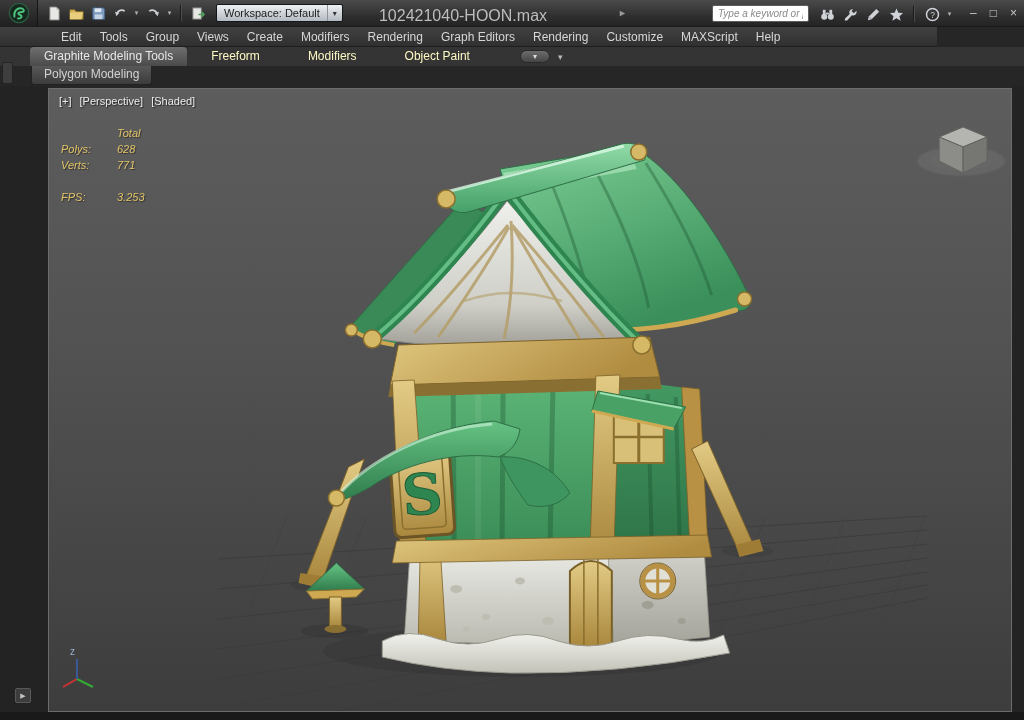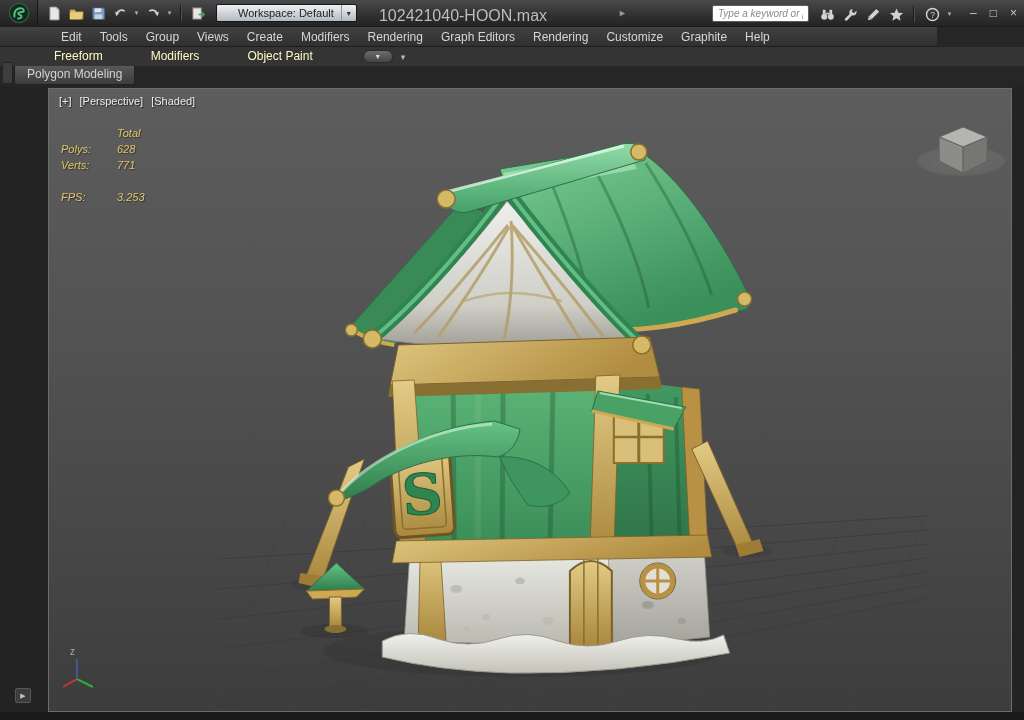--- a/index.html
+++ b/index.html
@@ -12,21 +12,21 @@
     display:flex;align-items:center;}
   .logo{width:38px;height:27px;display:flex;align-items:center;justify-content:center;
     background:linear-gradient(#3a3a3a,#1f1f1f);border-right:1px solid #161616;}
   .qat{display:flex;align-items:center;gap:2px;padding-left:6px;}
   .tbtn{background:transparent;border:0;width:20px;height:20px;display:flex;align-items:center;justify-content:center;cursor:default;}
   .tbtn svg{width:15px;height:15px;}
   .mini-arrow{font-size:7px;color:#aeb2b6;width:9px;text-align:center;}
   .sep{width:2px;height:16px;border-left:1px solid #1b1b1b;border-right:1px solid #4e4e4e;margin:0 4px;}
   .combo{display:flex;align-items:stretch;height:18px;background:linear-gradient(#eef0f2,#b4bac2);
     border:1px solid #14171a;border-radius:2px;color:#1c1c1c;font-size:11px;margin-left:6px;}
-  .combo-label{padding:2px 7px 0 21px;white-space:nowrap;}
+  .combo-label{padding:2px 7px 0 7px;white-space:nowrap;}
   .combo-arrow{width:15px;border-left:1px solid #8d949c;font-size:8px;color:#333;display:flex;align-items:center;justify-content:center;}
   .doc-title{position:absolute;left:368px;top:7px;width:190px;text-align:center;font-size:16px;color:#bdbdbd;white-space:nowrap;}
   .expander{position:absolute;left:618px;top:8px;font-size:9px;color:#9a9a9a;}
   .search{position:absolute;left:712px;top:5px;width:97px;height:17px;background:#fff;
     border:1px solid #5e5e5e;border-radius:2px;font-size:10px;font-style:italic;color:#333;padding:0 5px;font-family:"Liberation Sans",sans-serif;}
   .search::placeholder{color:#8a8a8a;font-style:italic;}
   .infocenter{position:absolute;left:817px;top:4px;display:flex;align-items:center;gap:3px;}
   .wincontrols{position:absolute;right:7px;top:5px;display:flex;gap:13px;font-size:12px;color:#c9c9c9;}
   .wc{cursor:default;line-height:16px;}
 
@@ -37,21 +37,21 @@
   .menu-item{padding:2px 9px;font-size:12px;color:#d6d6d6;white-space:nowrap;}
 
   
   .ribbontabs{position:absolute;left:0;top:47px;width:1024px;height:19px;background:#343434;
     display:flex;align-items:flex-end;padding-left:30px;}
   .rtab{font-size:12px;color:#fef9c3;padding:2px 24px 3px;white-space:nowrap;}
   .rtab.active{background:linear-gradient(#6f6f6f,#4a4a4a);color:#e7e7e7;border-radius:4px 4px 0 0;padding:2px 14px 3px;}
   .pill{margin:0 0 3px 26px;width:30px;height:13px;background:linear-gradient(#6c6c6c,#454545);
     border:1px solid #282828;border-radius:7px;color:#ddd;font-size:8px;display:flex;align-items:center;justify-content:center;}
   .flyout{margin:0 0 4px 8px;color:#b8b8b8;font-size:9px;}
-  .subtabrow{position:absolute;left:0;top:66px;width:856px;height:20px;}
+  .subtabrow{position:absolute;left:17px;top:66px;width:856px;height:20px;}
   .subtab{position:absolute;left:14px;top:0;font-size:12px;color:#d2d2d2;
     background:linear-gradient(#585858,#3c3c3c);border:1px solid #222;border-top:none;
     border-radius:0 0 3px 3px;padding:1px 12px 3px;white-space:nowrap;}
   .edge-sliver{position:absolute;left:2px;top:62px;width:11px;height:22px;background:#3e3e3e;
     border:1px solid #242424;border-radius:2px;}
 
   
   .left-strip{position:absolute;left:0;top:86px;width:48px;height:634px;background:#232323;}
   .right-strip{position:absolute;left:1012px;top:86px;width:12px;height:634px;background:#232323;}
   .bottom-strip{position:absolute;left:0;top:712px;width:1024px;height:8px;background:#191919;}
@@ -178,25 +178,26 @@
     <span class="menu-item">Edit</span>
     <span class="menu-item">Tools</span>
     <span class="menu-item">Group</span>
     <span class="menu-item">Views</span>
     <span class="menu-item">Create</span>
     <span class="menu-item">Modifiers</span>
     <span class="menu-item">Rendering</span>
     <span class="menu-item">Graph Editors</span>
     <span class="menu-item">Rendering</span>
     <span class="menu-item">Customize</span>
-    <span class="menu-item">Graphite</span>
+    <span class="menu-item">MAXScript</span>
     <span class="menu-item">Help</span>
   </div>
 
   <div class="ribbontabs">
+    <span class="rtab active">Graphite Modeling Tools</span>
     <span class="rtab">Freeform</span>
     <span class="rtab">Modifiers</span>
     <span class="rtab">Object Paint</span>
     <span class="pill">▾</span>
     <span class="flyout">▾</span>
   </div>
   <div class="subtabrow">
     <span class="subtab">Polygon Modeling</span>
   </div>
   <div class="edge-sliver"></div>

